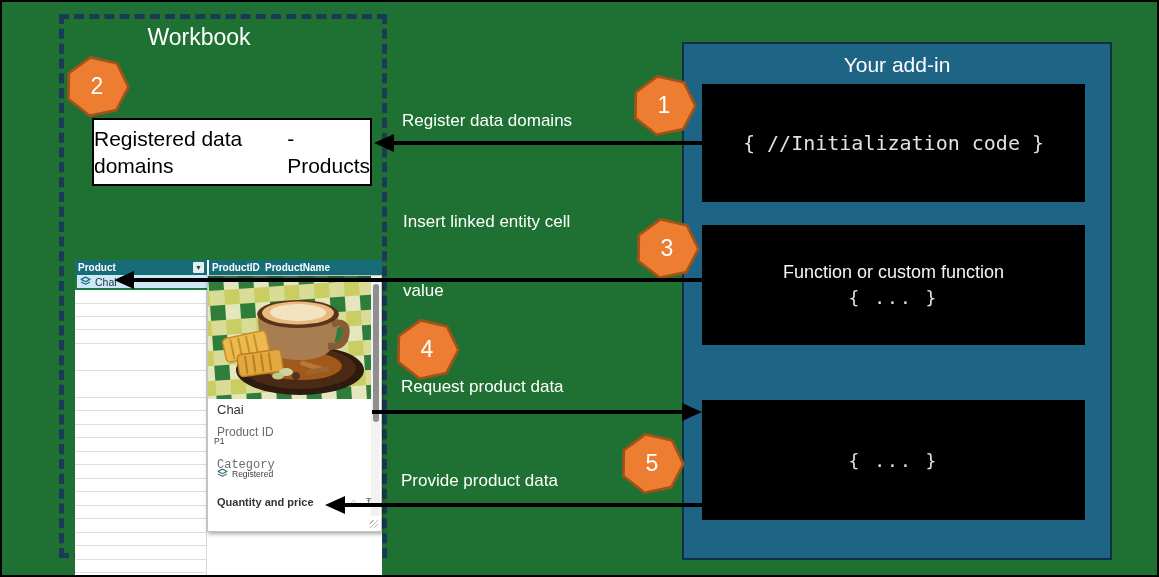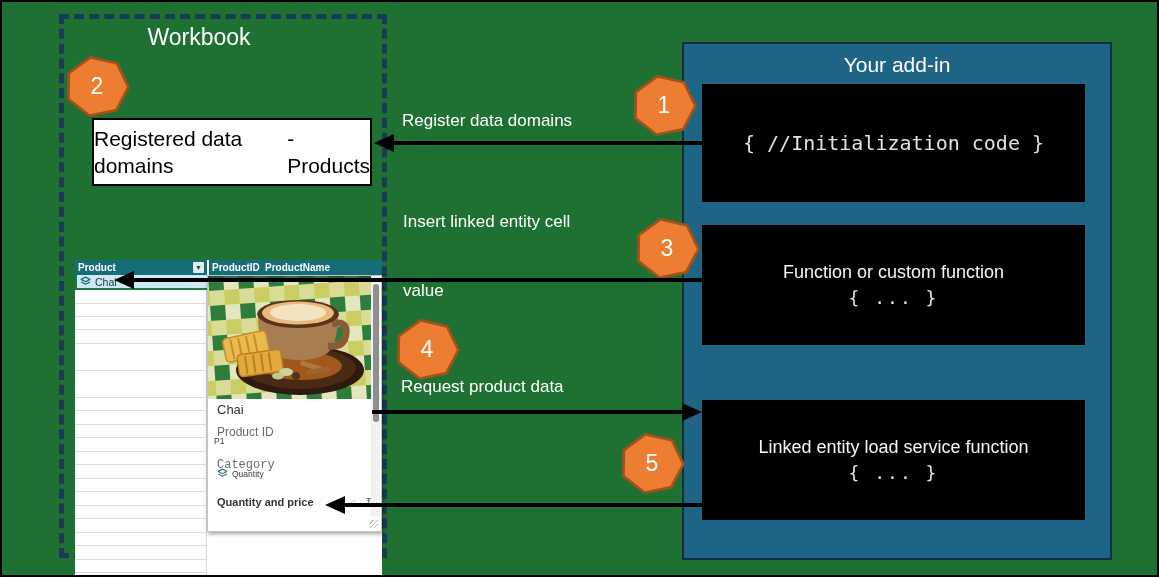--- a/index.html
+++ b/index.html
@@ -123,33 +123,33 @@
   <div class="addin-title">Your add-in</div>
 
   <div class="code-box box1">
     <span class="code">{ //Initialization code }</span>
   </div>
   <div class="code-box box2">
     <span class="box-title">Function or custom function</span>
     <span class="code-small">{ ... }</span>
   </div>
   <div class="code-box box3">
-    <span class="box-title">Linked entity load service function</span>
     <span class="code-small">{ ... }</span>
   </div>
 
   <div class="registered-box">
     <div>Registered data domains</div>
     <div>- Products</div>
   </div>
 
   <div class="msg msg-register">Register data domains</div>
   <div class="msg msg-insert1">Insert linked entity cell</div>
   <div class="msg msg-insert2">value</div>
   <div class="msg msg-request">Request product data</div>
+  <div class="msg msg-provide">Provide product data</div>
 
   <div class="arrow left a1">
     <div class="head-left"></div>
       <div class="shaft"></div>
   </div>
   <div class="arrow left a2">
     <div class="head-left"></div>
       <div class="shaft"></div>
   </div>
   <div class="arrow right a3">
@@ -260,21 +260,21 @@
       <div class="card-label f1-label">Product ID</div>
       <div class="card-value f1-value">P1</div>
       <div class="card-label f2-label">Category</div>
       <div class="card-cat-row">
         <span class="entity-icon">
           <svg width="11" height="11" viewBox="0 0 12 12">
             <path d="M6 1.2 L10.8 3.7 L6 6.2 L1.2 3.7 Z" fill="none" stroke="currentColor" stroke-width="1.3" stroke-linejoin="round"></path>
             <path d="M1.2 6.6 L6 9.1 L10.8 6.6" fill="none" stroke="currentColor" stroke-width="1.3" stroke-linejoin="round"></path>
           </svg>
         </span>
-        <span>Quantity</span>
+        <span>Registered</span>
       </div>
       <div class="card-section">Quantity and price</div>
       <div class="card-caret">⌂</div>
       <div class="card-pin">Ŧ</div>
       <div class="card-resize"></div>
     </div>
   </div>
 
 </div>
 

